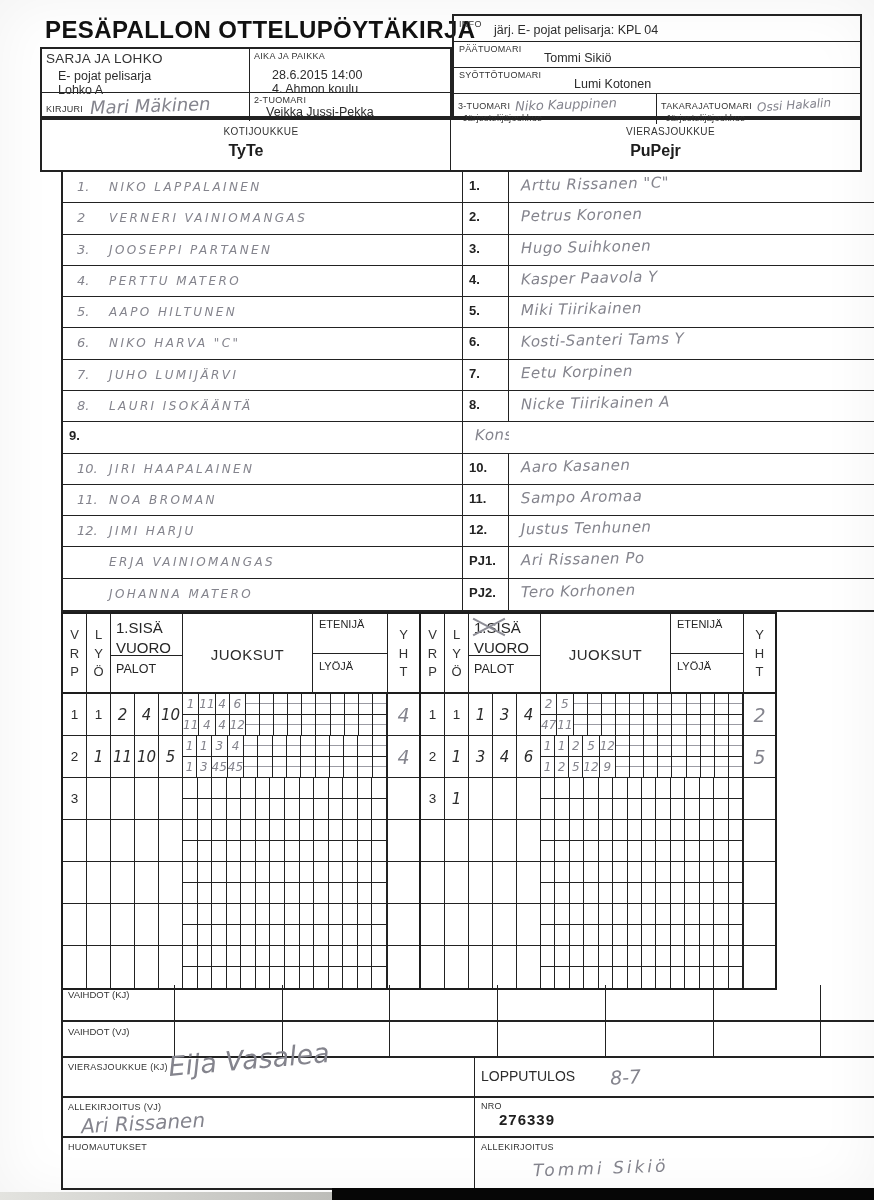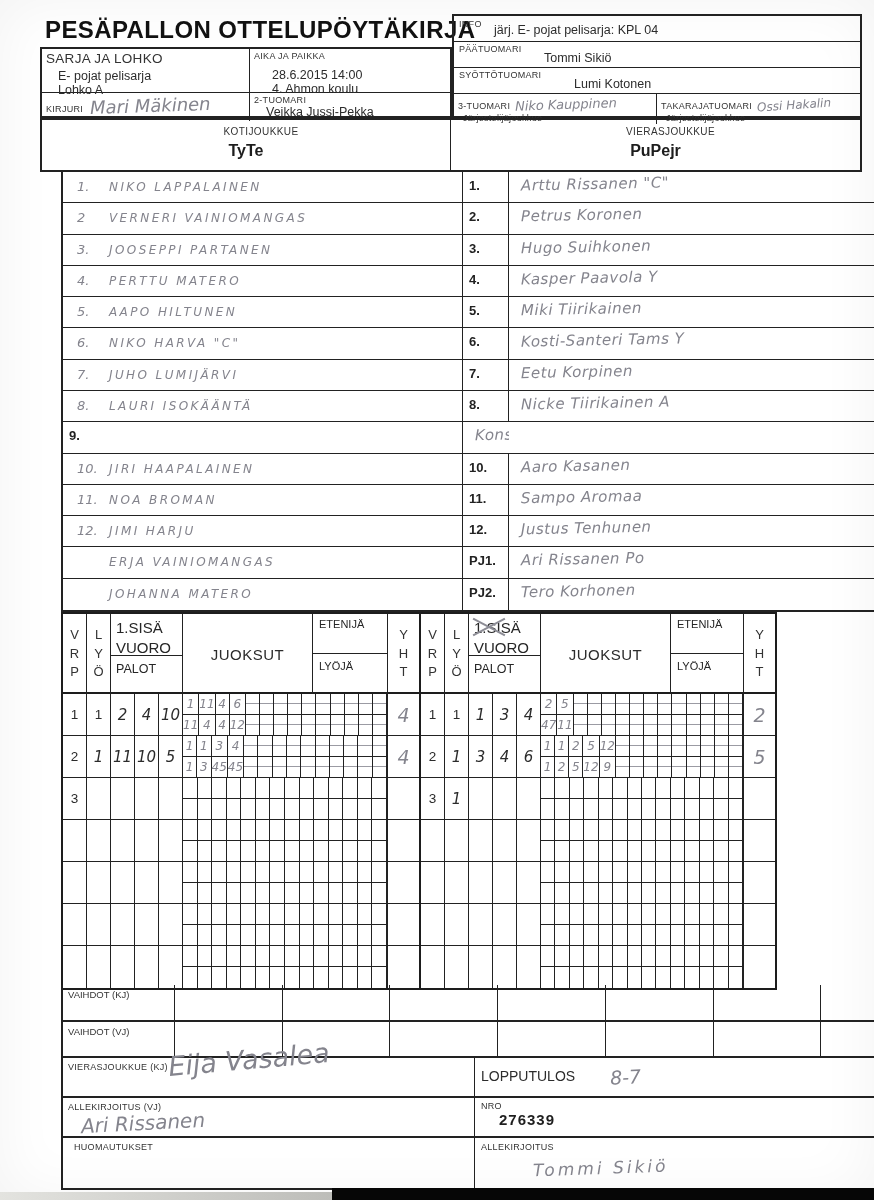--- a/index.html
+++ b/index.html
@@ -841,21 +841,21 @@
       <span class="lab" style="position:absolute;left:5px;top:4px;">ALLEKIRJOITUS (VJ)</span>
       <span class="sig hw" style="left:18px;top:13px;font-size:20px;transform:rotate(-3deg);">Ari Rissanen</span>
     </div>
     <div class="fcell">
       <span class="lab" style="position:absolute;left:6px;top:3px;">NRO</span>
       <span style="position:absolute;left:24px;top:13px;font-size:15px;font-weight:bold;color:#1e1e1e;letter-spacing:1px;">276339</span>
     </div>
   </div>
   <div class="abs foot2" style="top:1138px;height:52px;">
     <div class="fcell">
-      <span class="lab" style="position:absolute;left:11px;top:4px;">HUOMAUTUKSET</span>
+      <span class="lab" style="position:absolute;left:5px;top:4px;">HUOMAUTUKSET</span>
     </div>
     <div class="fcell">
       <span class="lab" style="position:absolute;left:6px;top:4px;">ALLEKIRJOITUS</span>
       <span class="sig hw" style="left:58px;top:20px;font-size:17px;letter-spacing:3px;transform:rotate(-2deg);">Tommi Sikiö</span>
     </div>
   </div>
 
   <div class="scanshade"></div>
   <div class="scanbar"></div>
 </div>

